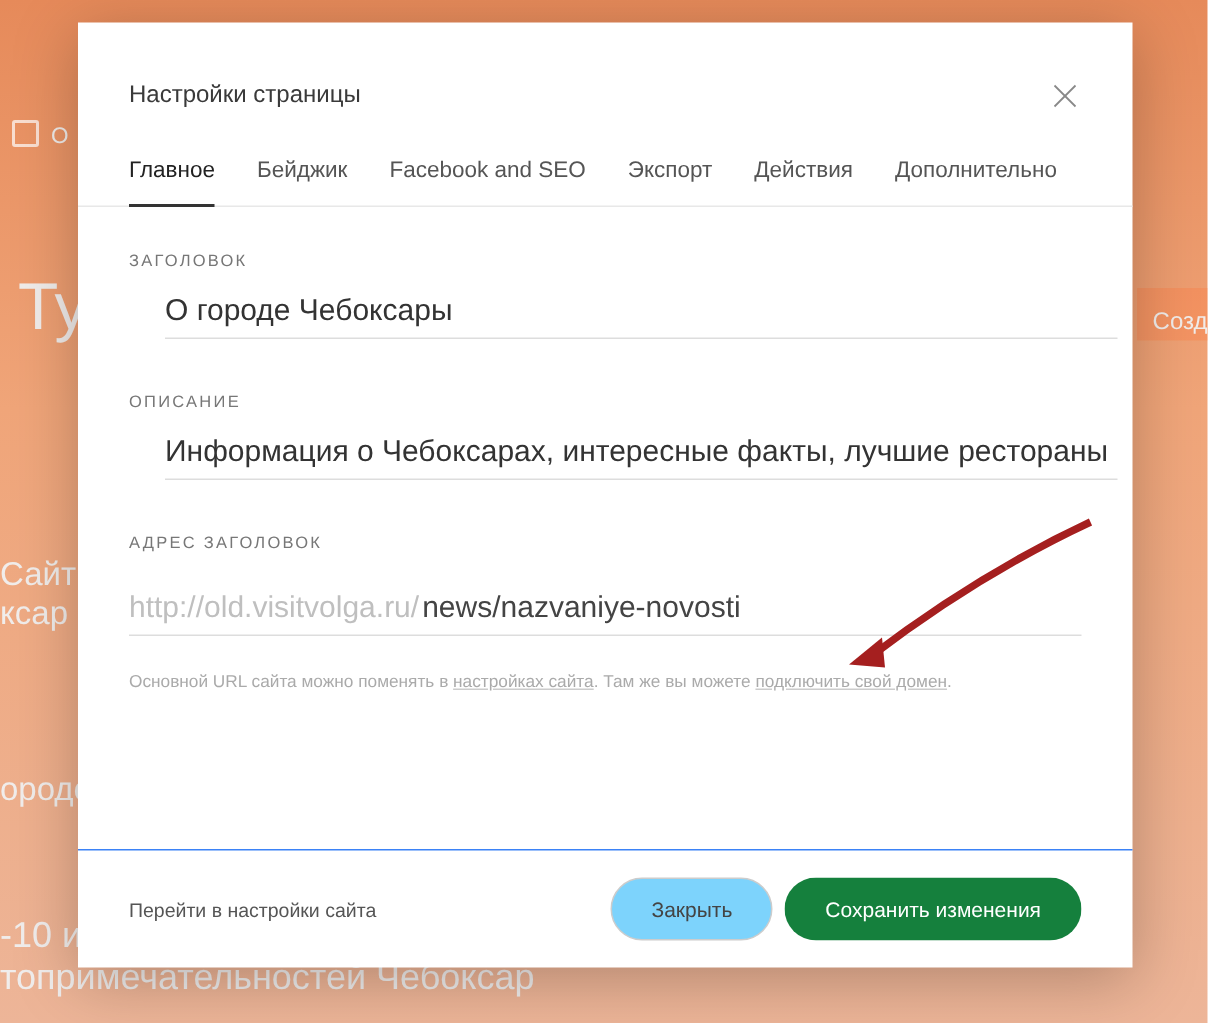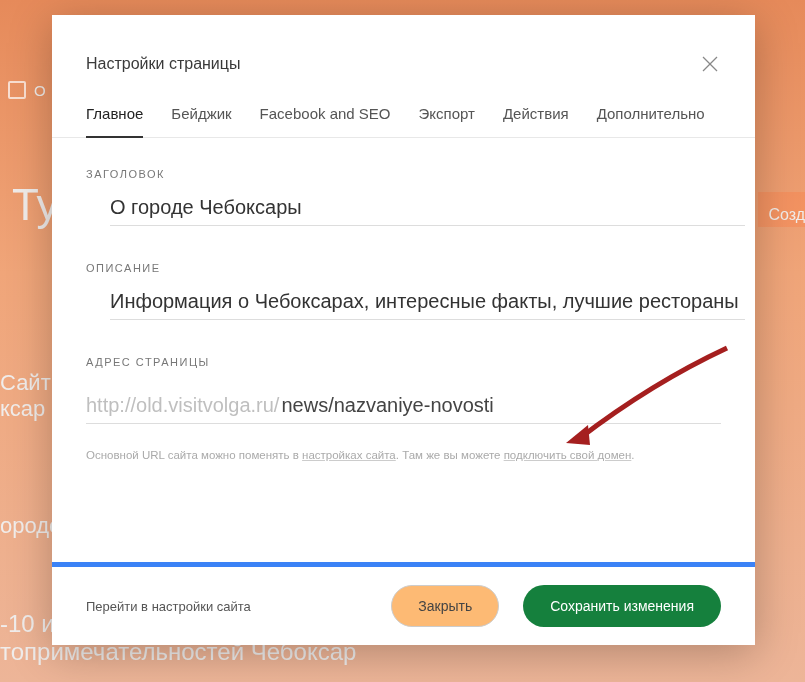--- a/index.html
+++ b/index.html
@@ -136,41 +136,41 @@
   }
   .hint {
     margin-top: 22px;
     font-size: 11.5px;
     color:#aaa;
     line-height:1.6;
   }
   .hint .u { text-decoration: underline; text-decoration-color:#ccc; }
 
   .footer {
-    border-top:5px solid #3b82f6;
+    border-top:1px solid #3b82f6;
     padding: 18px 34px;
     display:flex;
     align-items:center;
-    gap: 24px;
+    gap: 8px;
   }
   .footer-link {
     font-size: 13px;
     color:#555;
     flex:1;
     cursor:pointer;
   }
   .btn {
     border-radius: 999px;
     padding: 12px 26px;
     font-size: 14px;
     cursor:pointer;
     border:1px solid transparent;
   }
   .btn-outline {
-    background:#fdba74;
+    background:#7dd3fc;
     border-color:#ccc;
     color:#444;
   }
   .btn-primary {
     background:#15803d;
     color:#fff;
   }
 
   .arrow {
     position:absolute;
@@ -224,21 +224,21 @@
       <div class="field-label">ЗАГОЛОВОК</div>
       <input class="field-input" value="О городе Чебоксары" style="">
     </div>
 
     <div class="field">
       <div class="field-label">ОПИСАНИЕ</div>
       <input class="field-input" value="Информация о Чебоксарах, интересные факты, лучшие рестораны" style="">
     </div>
 
     <div class="field" style="margin-bottom:0">
-      <div class="field-label">АДРЕС СТРАНИЦЫ</div>
+      <div class="field-label">АДРЕС ЗАГОЛОВОК</div>
       <div class="url-row">
         <span class="url-prefix">http://old.visitvolga.ru/</span>
         <input class="url-input" value="news/nazvaniye-novosti" style="">
       </div>
     </div>
 
     <div class="hint">
       <span>Основной URL сайта можно поменять в </span><span class="u">настройках сайта</span><span>. Там же вы можете </span><span class="u">подключить свой домен</span><span>.</span>
     </div>
 

